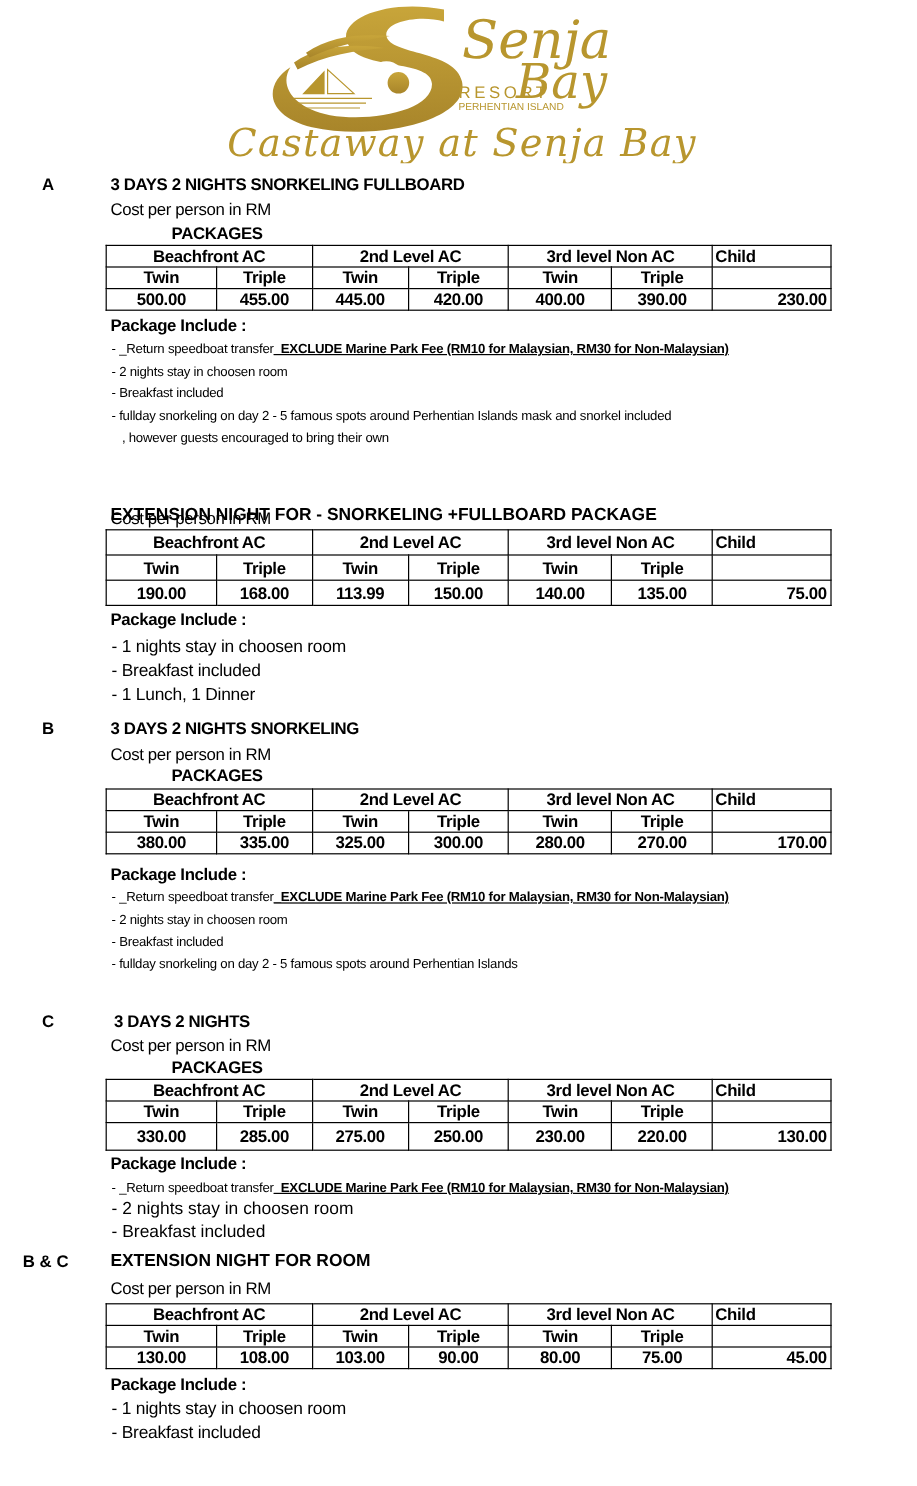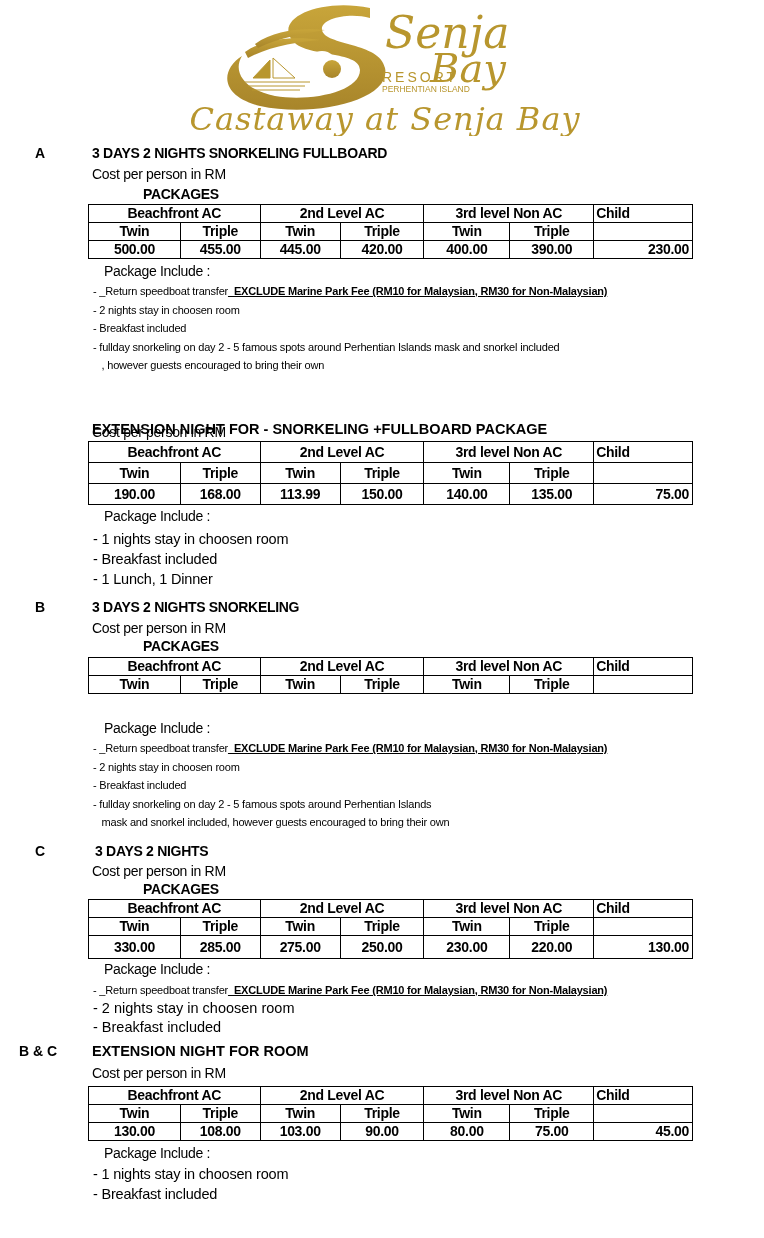--- a/index.html
+++ b/index.html
@@ -15,21 +15,21 @@
   table.price { position: absolute; left: 88px; width: 605px; border-collapse: collapse;
                 font-weight: bold; font-size: 14px; letter-spacing: -0.3px; }
   table.price td { border: 1.5px solid #000; padding: 0; text-align: center; line-height: 17px; }
   table.price td.child-h { text-align: left; padding-left: 2px; }
   table.price td.child-v { text-align: right; padding-right: 3px; }
   table.price col.c1 { width: 92px; } table.price col.c2 { width: 80px; }
   table.price col.c3 { width: 80px; } table.price col.c4 { width: 84px; }
   table.price col.c5 { width: 86px; } table.price col.c6 { width: 84px; }
   table.price col.c7 { width: 99px; }
   table.tall td { line-height: 20px; }
-  .inc-h { position: absolute; left: 92px; font-weight: normal; font-size: 14px; letter-spacing: -0.3px; margin-left: 12px; }
+  .inc-h { position: absolute; left: 92px; font-weight: bold; font-size: 14px; letter-spacing: -0.3px; }
   ul.inc { position: absolute; left: 92px; margin: 1px; padding: 0; list-style: none; }
   ul.inc li { white-space: nowrap; }
   ul.small li { font-size: 11px; line-height: 18.5px; letter-spacing: -0.2px; }
   ul.big li { font-size: 14.5px; line-height: 20px; letter-spacing: -0.2px; }
   .u { font-weight: bold; text-decoration: underline; }
 </style>
 </head>
 <body>
 
 <div class="logo">
@@ -183,29 +183,37 @@
   </tr>
   <tr>
     <td>Twin</td>
     <td>Triple</td>
     <td>Twin</td>
     <td>Triple</td>
     <td>Twin</td>
     <td>Triple</td>
     <td>&nbsp;</td>
   </tr>
+  <tr>
+    <td>380.00</td>
+    <td>335.00</td>
+    <td>325.00</td>
+    <td>300.00</td>
+    <td>280.00</td>
+    <td>270.00</td>
+    <td class="child-v">170.00</td>
+  </tr>
 </tbody>
   </table>
 <div class="inc-h" style="top:720px;">Package Include :</div>
 <ul class="inc small" style="top:738px;">
   <li><span> - _Return speedboat transfer</span><span class="u">_EXCLUDE Marine Park Fee (RM10 for Malaysian, RM30 for Non-Malaysian)</span></li>
   <li>-  2 nights stay in choosen room</li>
   <li>-  Breakfast included</li>
   <li>-  fullday snorkeling on day 2 - 5 famous spots around Perhentian Islands</li>
-  <li style="white-space:pre;">   mask and snorkel included, however guests encouraged to bring their own</li>
 </ul>
 
 <div class="sec-letter" style="left:35px; top:843px;">C</div>
 <div class="title" style="top:843px; left:95px;">3 DAYS 2 NIGHTS</div>
 <div class="cost" style="top:863px;">Cost per person in RM</div>
 <div class="pk" style="top:881px;">PACKAGES</div>
 <table class="price" style="top:899px;">
   <colgroup>
       <col class="c1">
       <col class="c2">

